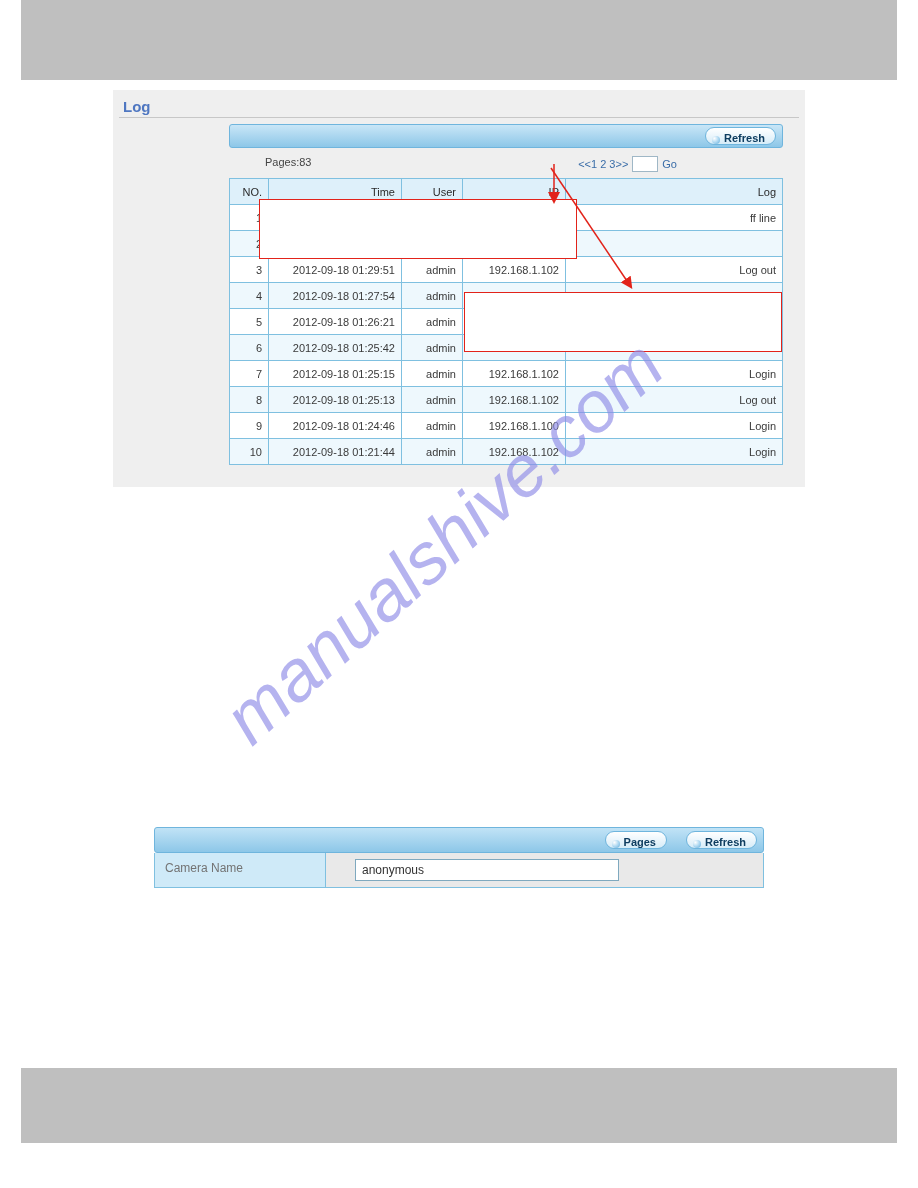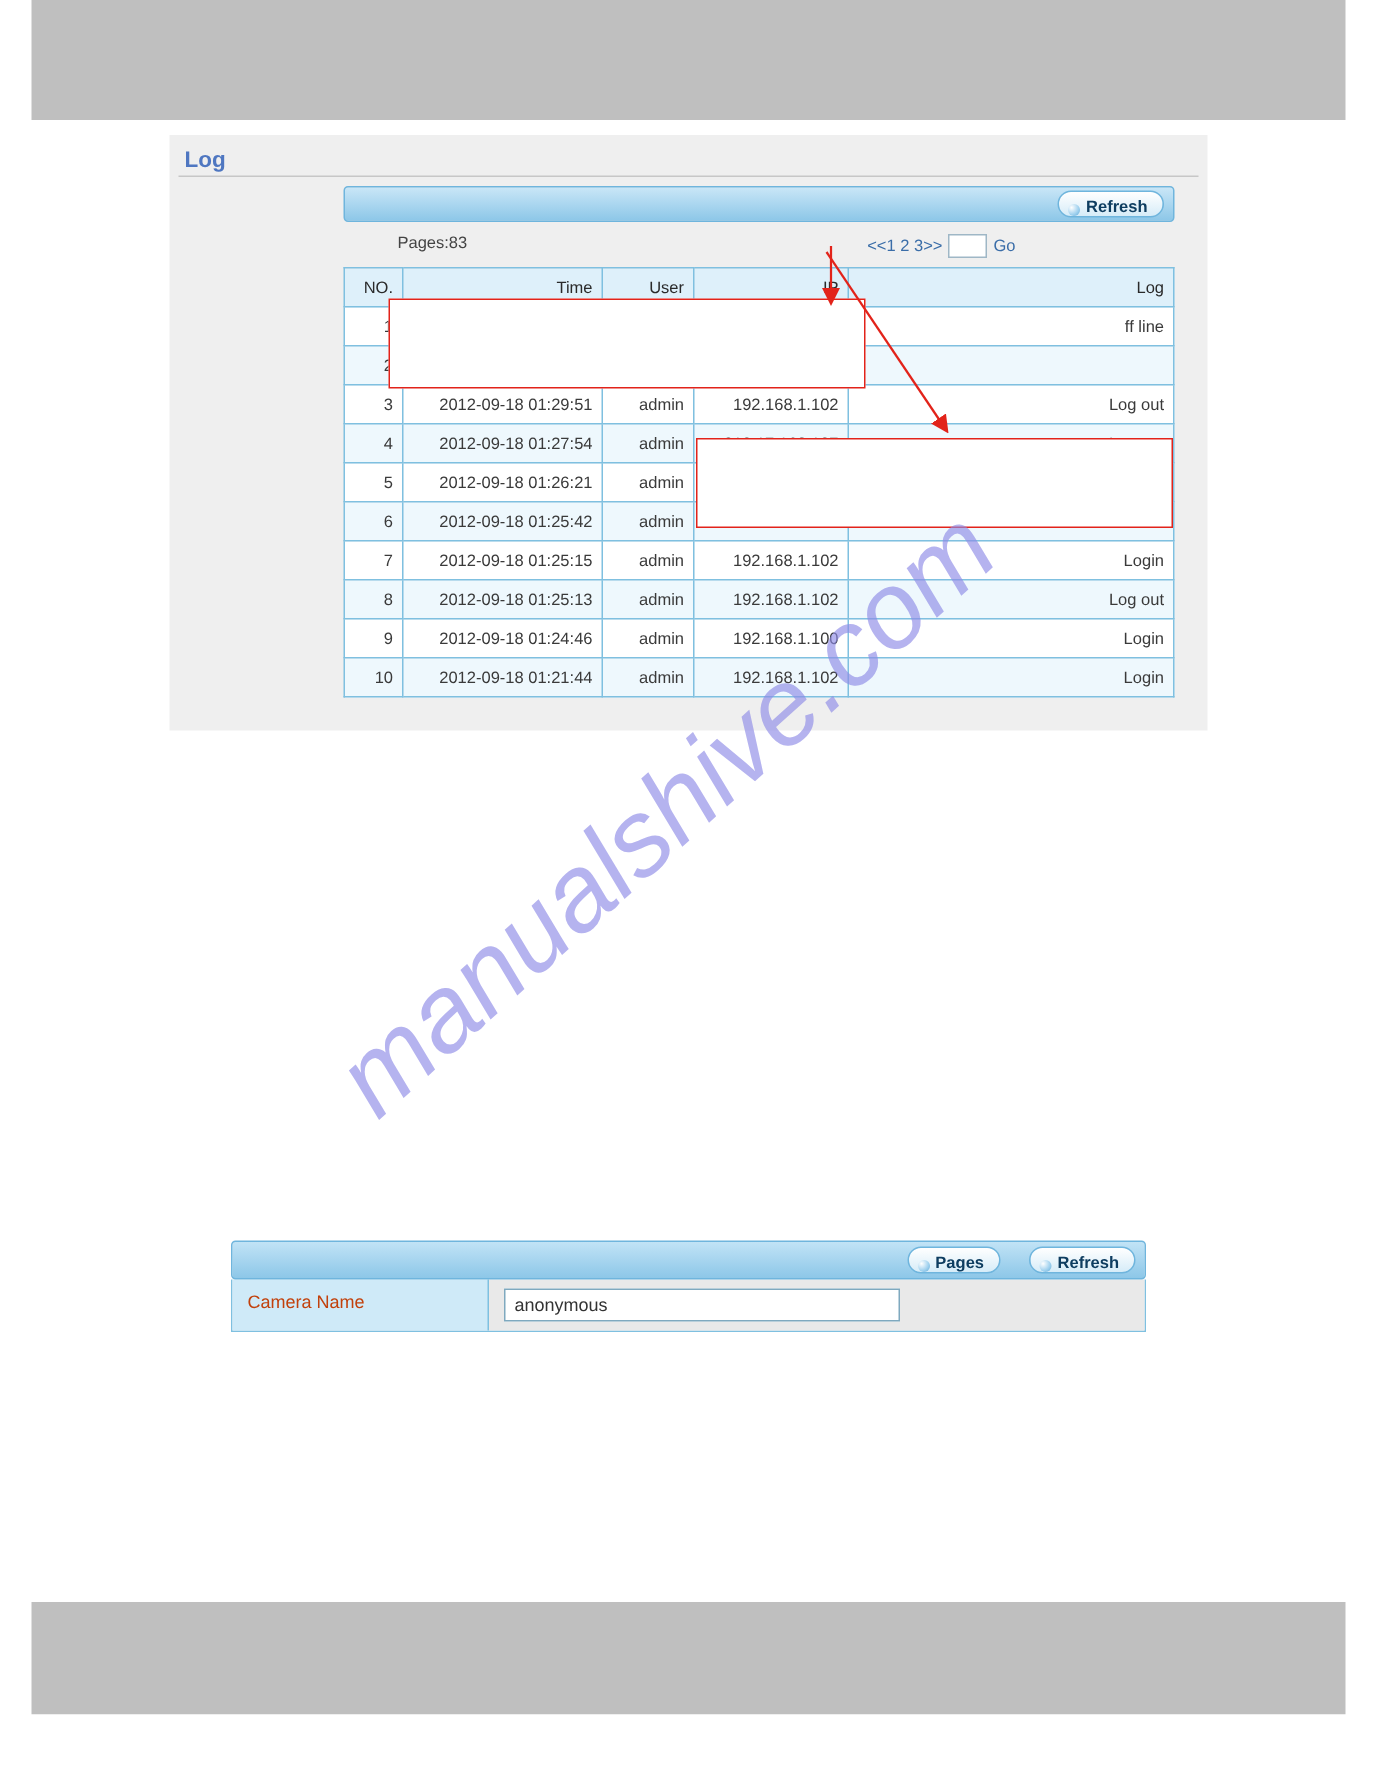--- a/index.html
+++ b/index.html
@@ -156,37 +156,38 @@
   .camera-toolbar .pill-btn { top: 3px; }
   .camera-toolbar .pill-save { right: 96px; }
   .camera-row {
     display: flex;
     border: 1px solid #7fc0e0;
     border-top: none;
   }
   .camera-label {
     width: 150px;
     background: #cfeaf8;
-    color: #c2410c;
+    color: #737373;
     font-size: 12px;
     padding: 8px 10px;
     border-right: 1px solid #7fc0e0;
   }
   .camera-field {
     flex: 1;
     background: #e9e9e9;
     padding: 6px 10px;
   }
   .camera-field input {
     width: 250px;
     height: 18px;
     border: 1px solid #7fa9bf;
     font-size: 12px;
     padding: 1px 6px;
     color: #333;
+    margin-left: 19px;
   }
 </style>
 </head>
 <body>
 
 <div class="gray-band"></div>
 
 <div class="content-wrap">
   <div class="section-title">Log</div>
   <hr class="hr">

